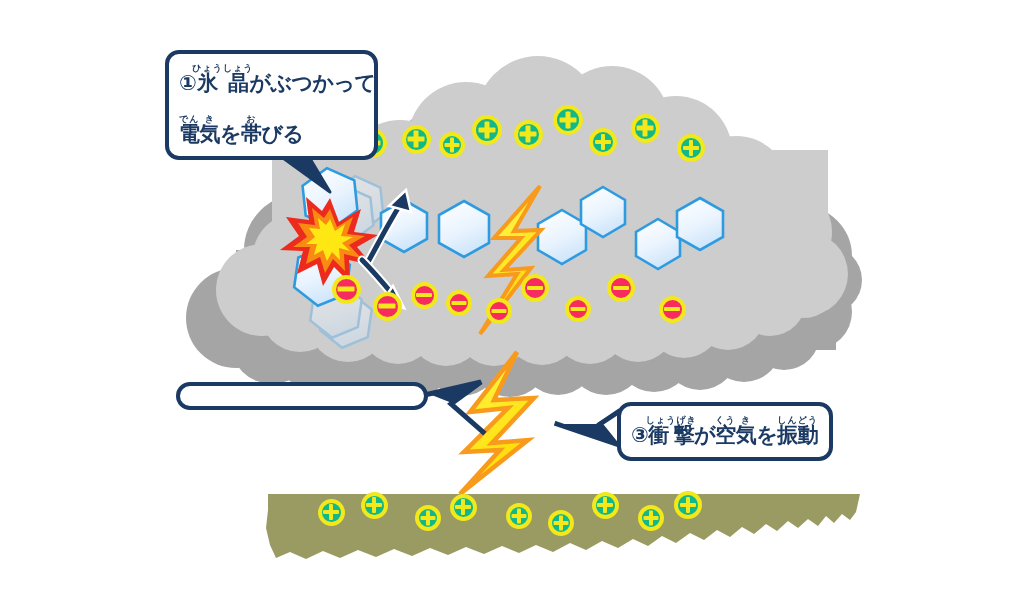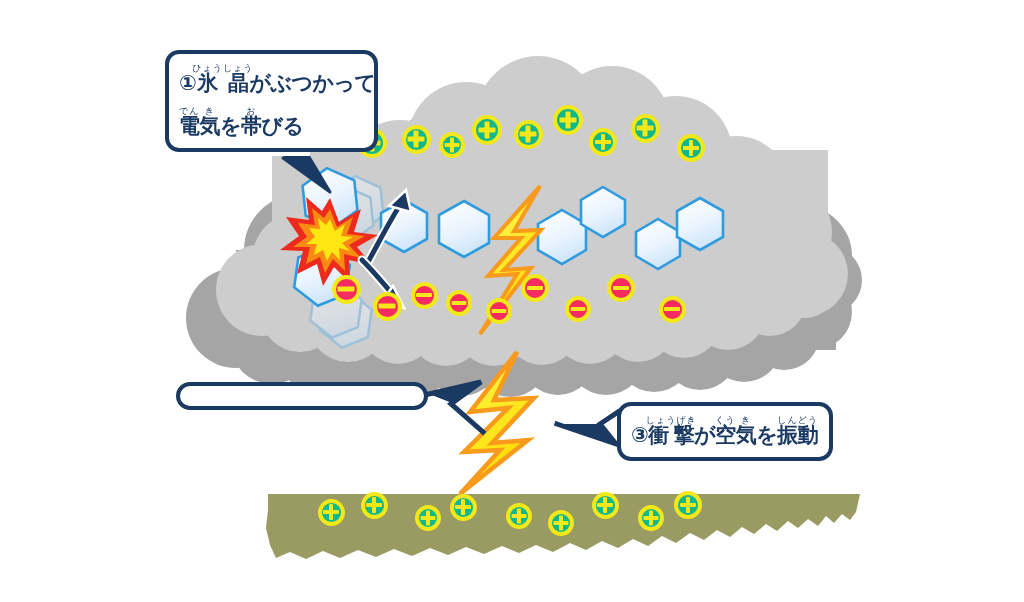--- a/index.html
+++ b/index.html
@@ -27,26 +27,26 @@
   }
   .cline {
     display: block;
     white-space: nowrap;
     color: #1b3a63;
     font-weight: bold;
     font-size: 21px;
     line-height: 1.0;
     letter-spacing: -0.5px;
   }
-  .cline + .cline { margin-top: 12px; }
+  .cline + .cline { margin-top: 20px; }
   
   ruby { ruby-position: over; }
   rt {
     font-size: 9px;
-    font-weight: normal;
+    font-weight: bold;
     color: #1b3a63;
     line-height: 1;
     letter-spacing: 1px;
     transform: translateY(1px);
   }
 
   #callout1 { left: 165px; top: 50px; width: 213px; }
   #callout2 { left: 176px; top: 382px; width: 252px; }
   #callout3 { left: 617px; top: 402px; width: 216px; }
 

